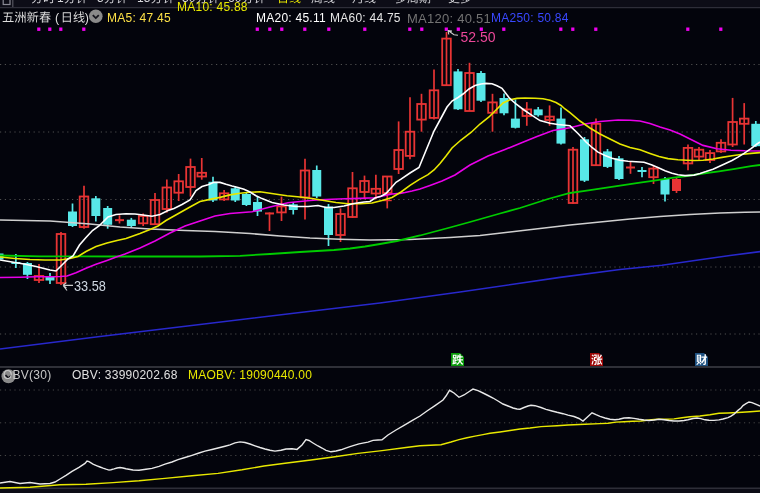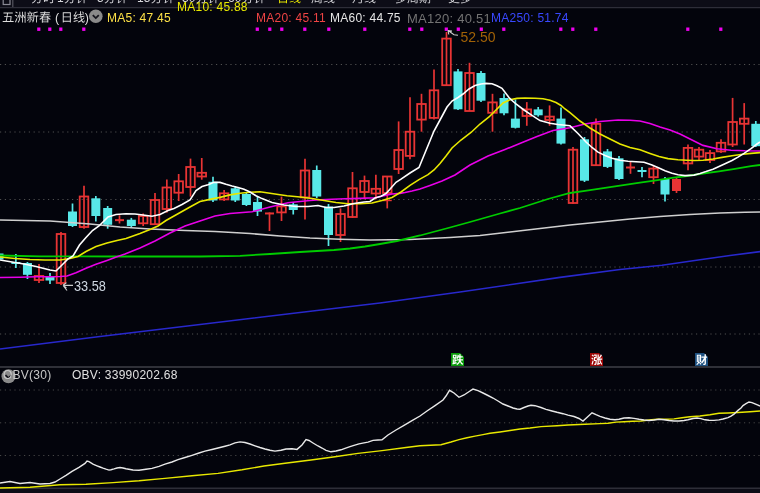--- a/index.html
+++ b/index.html
@@ -239,22 +239,23 @@
 <path transform="translate(696,364) scale(0.0115,-0.0115)" d="M70 811V178H163V716H347V182H444V811ZM207 670V372C207 246 191 78 25 -11C48 -29 80 -65 94 -87C180 -35 232 34 264 109C310 53 364 -20 389 -67L470 1C442 48 382 122 333 175L270 125C300 206 307 292 307 371V670ZM740 849V652H475V538H699C638 387 538 231 432 148C463 124 501 82 522 50C602 124 679 236 740 355V53C740 36 734 32 719 31C703 30 652 30 605 32C622 0 641 -53 646 -86C722 -86 777 -82 814 -63C851 -43 864 -11 864 52V538H961V652H864V849Z" fill="#ffffff"></path>
 <circle cx="95.8" cy="16.3" r="6.8" fill="#8a8a8a"></circle>
 <path d="M92.8,15.1 l3,3 l3,-3" stroke="#15151d" stroke-width="1.8" fill="none"></path>
 <circle cx="8.5" cy="376.3" r="7" fill="#8a8a8a"></circle>
 <path d="M5.5,375.1 l3,3 l3,-3" stroke="#15151d" stroke-width="1.8" fill="none"></path>
 </svg>
 <div class="t" style="left:55px;top:10.5px;font-size:12.5px;color:#dedede">(</div>
 <div class="t" style="left:84.8px;top:10.5px;font-size:12.5px;color:#dedede">)</div>
 <div class="t" style="left:107px;top:11px;font-size:12px;color:#fde047">MA5: 47.45</div>
 <div class="t" style="left:177px;top:0;font-size:12px;color:#e8e800">MA10: 45.88</div>
-<div class="t" style="left:256px;top:11px;font-size:12px;color:#ef4444">MA20: 45.11</div>
+<div class="t" style="left:256px;top:11px;font-size:12px;color:#ffffff">MA20: 45.11</div>
 <div class="t" style="left:330px;top:11px;font-size:12px;color:#e5e5e5">MA60: 44.75</div>
 <div class="t" style="left:407px;top:11px;font-size:13px;color:#737373">MA120: 40.51</div>
-<div class="t" style="left:491px;top:11px;font-size:12px;color:#3948ff">MA250: 51.74</div>
-<div class="t" style="left:460.5px;top:28.6px;font-size:14px;color:#a16207;letter-spacing:0">52.50</div>
+<div class="t" style="left:491px;top:11px;font-size:12px;color:#3948ff">MA250: 50.84</div>
+<div class="t" style="left:460.5px;top:28.6px;font-size:14px;color:#ec4899;letter-spacing:0">52.50</div>
 <div class="t" style="left:73.5px;top:276.5px;font-size:15px;color:#cfd8e2;letter-spacing:0;transform:scaleX(0.85);transform-origin:0 0">33.58</div>
 <div class="t" style="left:3px;top:367.6px;font-size:12px;color:#c8c8c8">OBV(30)</div>
 <div class="t" style="left:72px;top:367.6px;font-size:12px;color:#e0e0e0">OBV: 33990202.68</div>
+<div class="t" style="left:188px;top:367.6px;font-size:12px;color:#e8e800">MAOBV: 19090440.00</div>
 <div style="position:absolute;left:0;top:489px;width:760px;height:4px;background:#0c0c16"></div>
 </div>
 
 </body></html>

